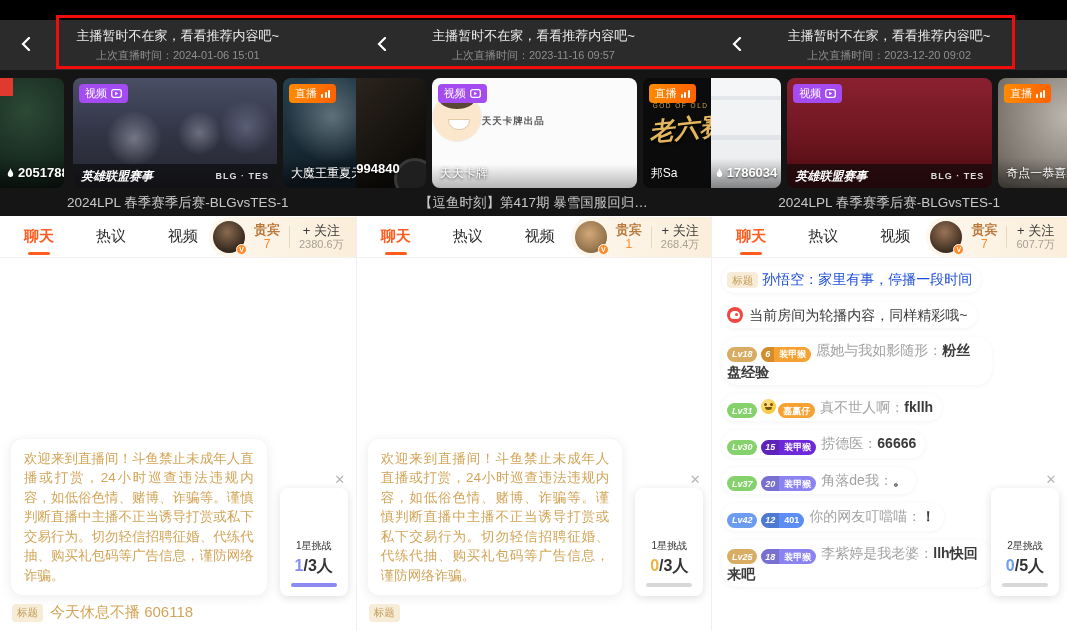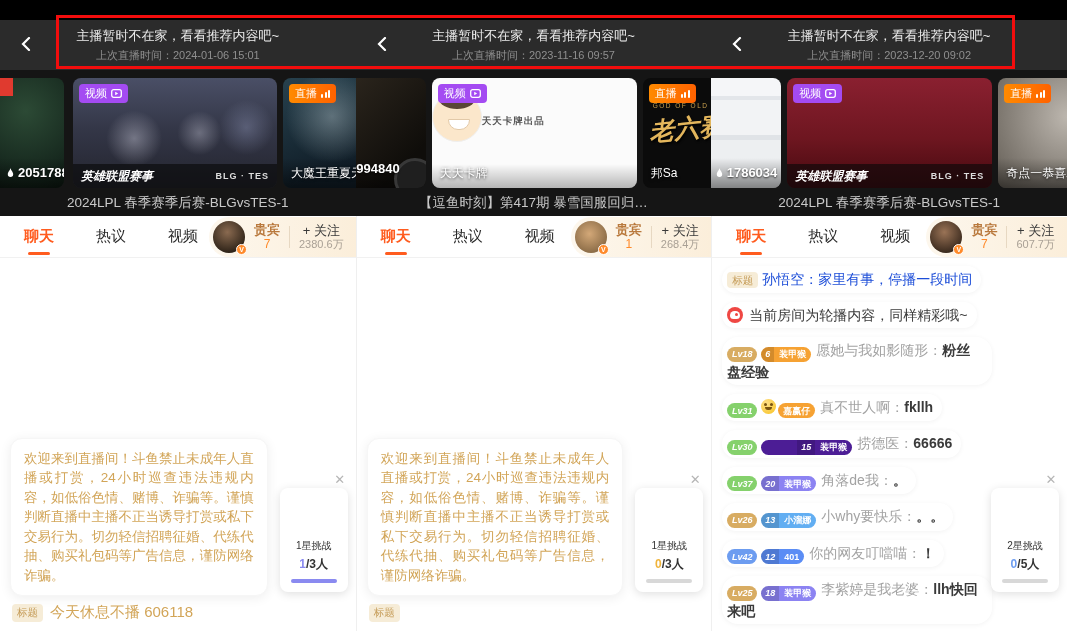--- a/index.html
+++ b/index.html
@@ -82,21 +82,21 @@
   .chat-body { position:relative; height:372px; overflow:hidden; }
 
   .welcome { position:absolute; left:10px; right:88px; bottom:34px; background:#fff; border-radius:12px; box-shadow:0 2px 12px rgba(0,0,0,.07); border:1px solid #f6f6f6; padding:10px 13px; color:#d2a558; font-size:13.5px; line-height:19.5px; text-align:justify; }
   .title-row { position:absolute; left:12px; bottom:8px; display:flex; align-items:center; gap:7px; color:#d2a558; font-size:15px; white-space:nowrap; }
   .badge-title { background:#f6ecd7; color:#c49a55; font-size:10.5px; padding:2px 5px; border-radius:4px; flex:none; }
 
   .challenge { position:absolute; right:8px; top:214px; width:68px; z-index:3; }
   .ch-close { display:block; margin-left:auto; width:16px; height:16px; color:#b5b5b5; font-size:13px; line-height:15px; text-align:center; cursor:pointer; }
   .ch-card { background:#fff; border-radius:8px; box-shadow:0 2px 10px rgba(0,0,0,.13); padding:7px 5px 9px; text-align:center; }
   .ch-name { font-size:10px; color:#333;margin-top:44px; }
-  .ch-progress { font-size:12px; color:#333; font-weight:700; margin-top:3px; }
+  .ch-progress { font-size:16px; color:#333; font-weight:700; margin-top:3px; }
   .ch-bar { height:3.5px; border-radius:2px; margin:6px auto 0; width:46px; }
 
   .msg-list { position:absolute; top:8px; left:10px; right:6px; display:flex; flex-direction:column; align-items:flex-start; gap:9px; }
   .msg { background:#fff; border-radius:16px; box-shadow:0 1px 5px rgba(0,0,0,.05); padding:3px 9px 3px 5px; font-size:14px; line-height:20px; max-width:270px; color:#3a3a3a; }
   .msg .user { color:#a3a3a3; }
   .msg .mtext { color:#3a3a3a; font-weight:600; }
   .msg-title-text { color:#1d4ed8; }
   .lv { display:inline-flex; align-items:center; justify-content:center; height:15px; min-width:30px; border-radius:8px; color:#fff; font-size:9px; font-style:italic; font-weight:700; vertical-align:-2px; margin-right:4px; padding:0 4px; }
   .fan { display:inline-flex; align-items:stretch; height:15px; border-radius:8px; overflow:hidden; color:#fff; font-size:9px; vertical-align:-2px; margin-right:5px; }
   .fan .fnum { display:flex; align-items:center; padding:0 4px; background:rgba(0,0,0,.14); font-style:italic; font-weight:700; }
@@ -371,32 +371,28 @@
         <div class="msg-list">
             <div class="msg"><span class="badge-title">标题</span> <span class="msg-title-text">孙悟空：家里有事，停播一段时间</span></div>
             <div class="msg"><span class="sysicon"></span><span>当前房间为轮播内容，同样精彩哦~</span></div>
             <div class="msg"><span class="lv" style="background: rgb(216, 172, 98);">Lv18</span><span class="fan" style="background: rgb(246, 162, 51);">
                 <span class="fnum">6</span>
                 <span class="fname">装甲猴</span>
               </span><span class="user">愿她与我如影随形：</span><span class="mtext">粉丝盘经验</span></div>
             <div class="msg"><span class="lv" style="background: rgb(133, 209, 108);">Lv31</span><span class="emoji-face"></span><span class="fan" style="background: rgb(246, 162, 51);">
                 <span class="fname">嘉赢仔</span>
               </span><span class="user">真不世人啊：</span><span class="mtext">fkllh</span></div>
-            <div class="msg"><span class="lv" style="background: rgb(133, 209, 108);">Lv30</span><span class="fan" style="background: #4c1d95; padding-left: 36px;">
+            <div class="msg"><span class="lv" style="background: rgb(133, 209, 108);">Lv30</span><span class="fan" style="background: #6d28d9;">
                 <span class="fnum">15</span>
                 <span class="fname">装甲猴</span>
               </span><span class="user">捞德医：</span><span class="mtext">66666</span></div>
             <div class="msg"><span class="lv" style="background: rgb(133, 209, 108);">Lv37</span><span class="fan" style="background: rgb(140, 131, 242);">
                 <span class="fnum">20</span>
                 <span class="fname">装甲猴</span>
               </span><span class="user">角落de我：</span><span class="mtext">。</span></div>
-            <div class="msg"><span class="lv" style="background: rgb(216, 172, 98);">Lv26</span><span class="fan" style="background: rgb(98, 174, 242);">
-                <span class="fnum">13</span>
-                <span class="fname">小溜娜</span>
-              </span><span class="user">小why要快乐：</span><span class="mtext">。。</span></div>
             <div class="msg"><span class="lv" style="background: rgb(108, 156, 240);">Lv42</span><span class="fan" style="background: rgb(91, 141, 245);">
                 <span class="fnum">12</span>
                 <span class="fname">401</span>
               </span><span class="user">你的网友叮噹喵：</span><span class="mtext">！</span></div>
             <div class="msg"><span class="lv" style="background: rgb(216, 172, 98);">Lv25</span><span class="fan" style="background: rgb(140, 131, 242);">
                 <span class="fnum">18</span>
                 <span class="fname">装甲猴</span>
               </span><span class="user">李紫婷是我老婆：</span><span class="mtext">llh快回来吧</span></div>
           </div>
         <div class="challenge">

